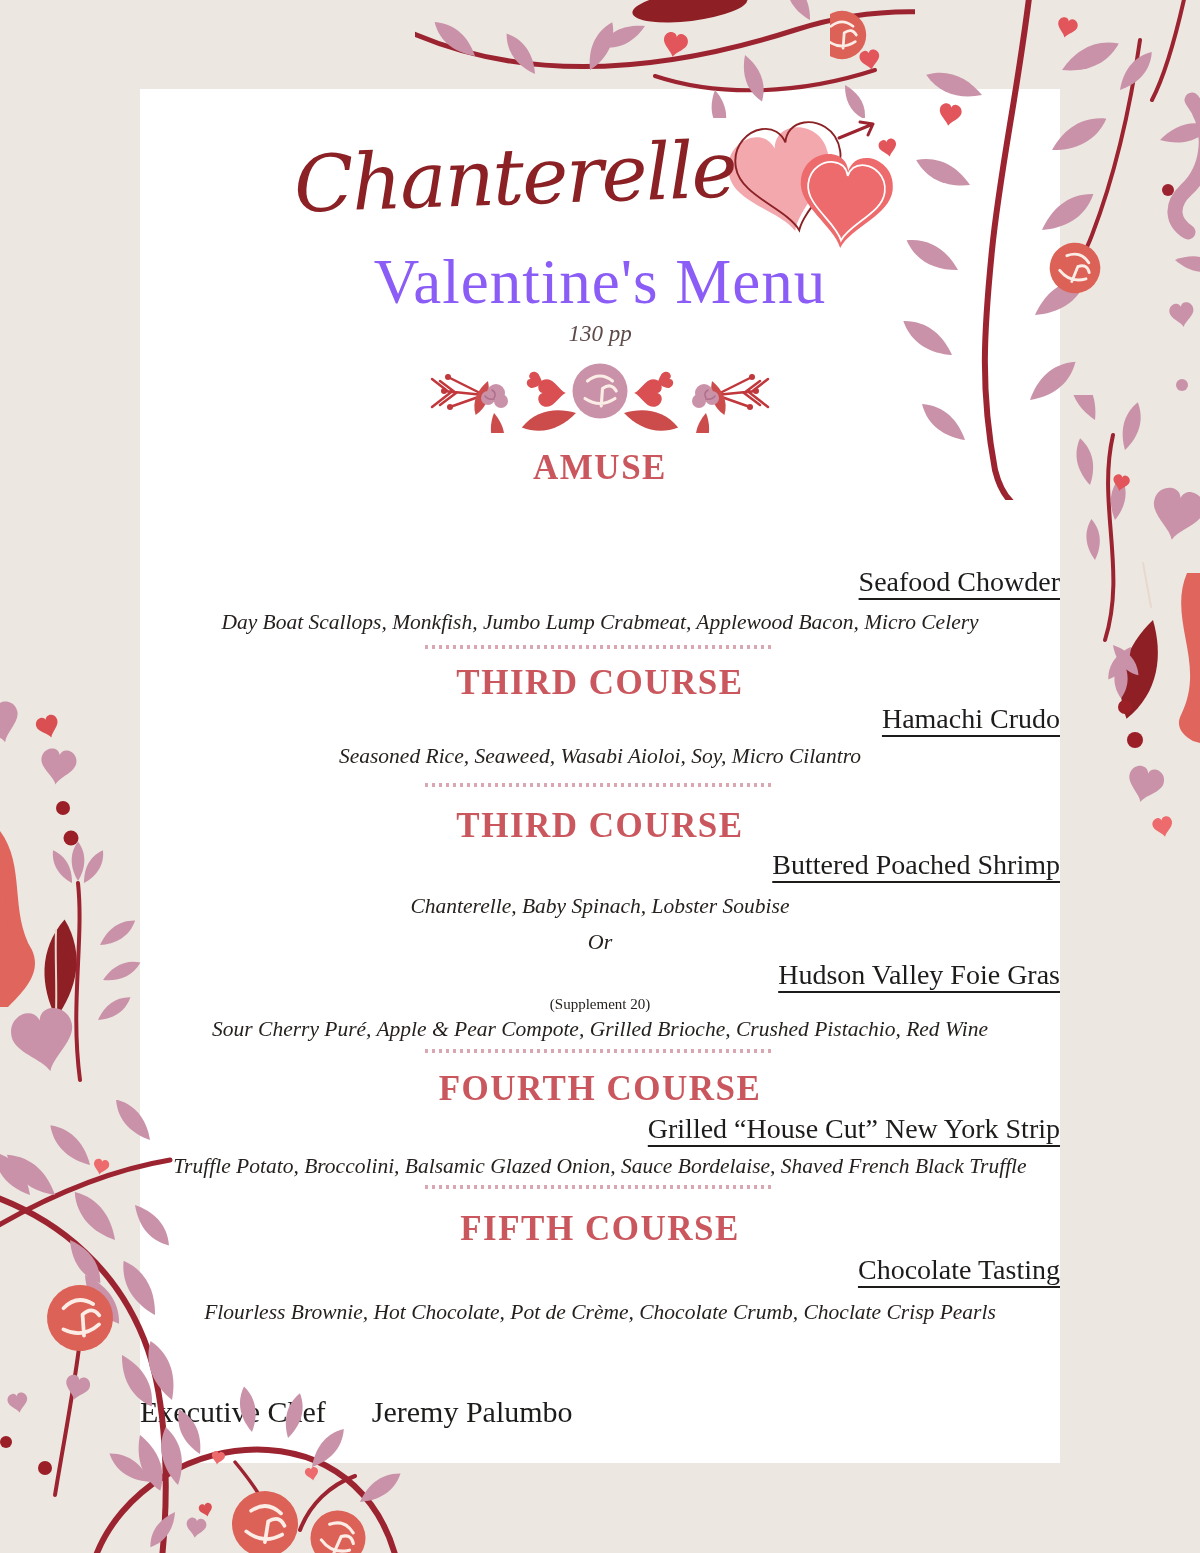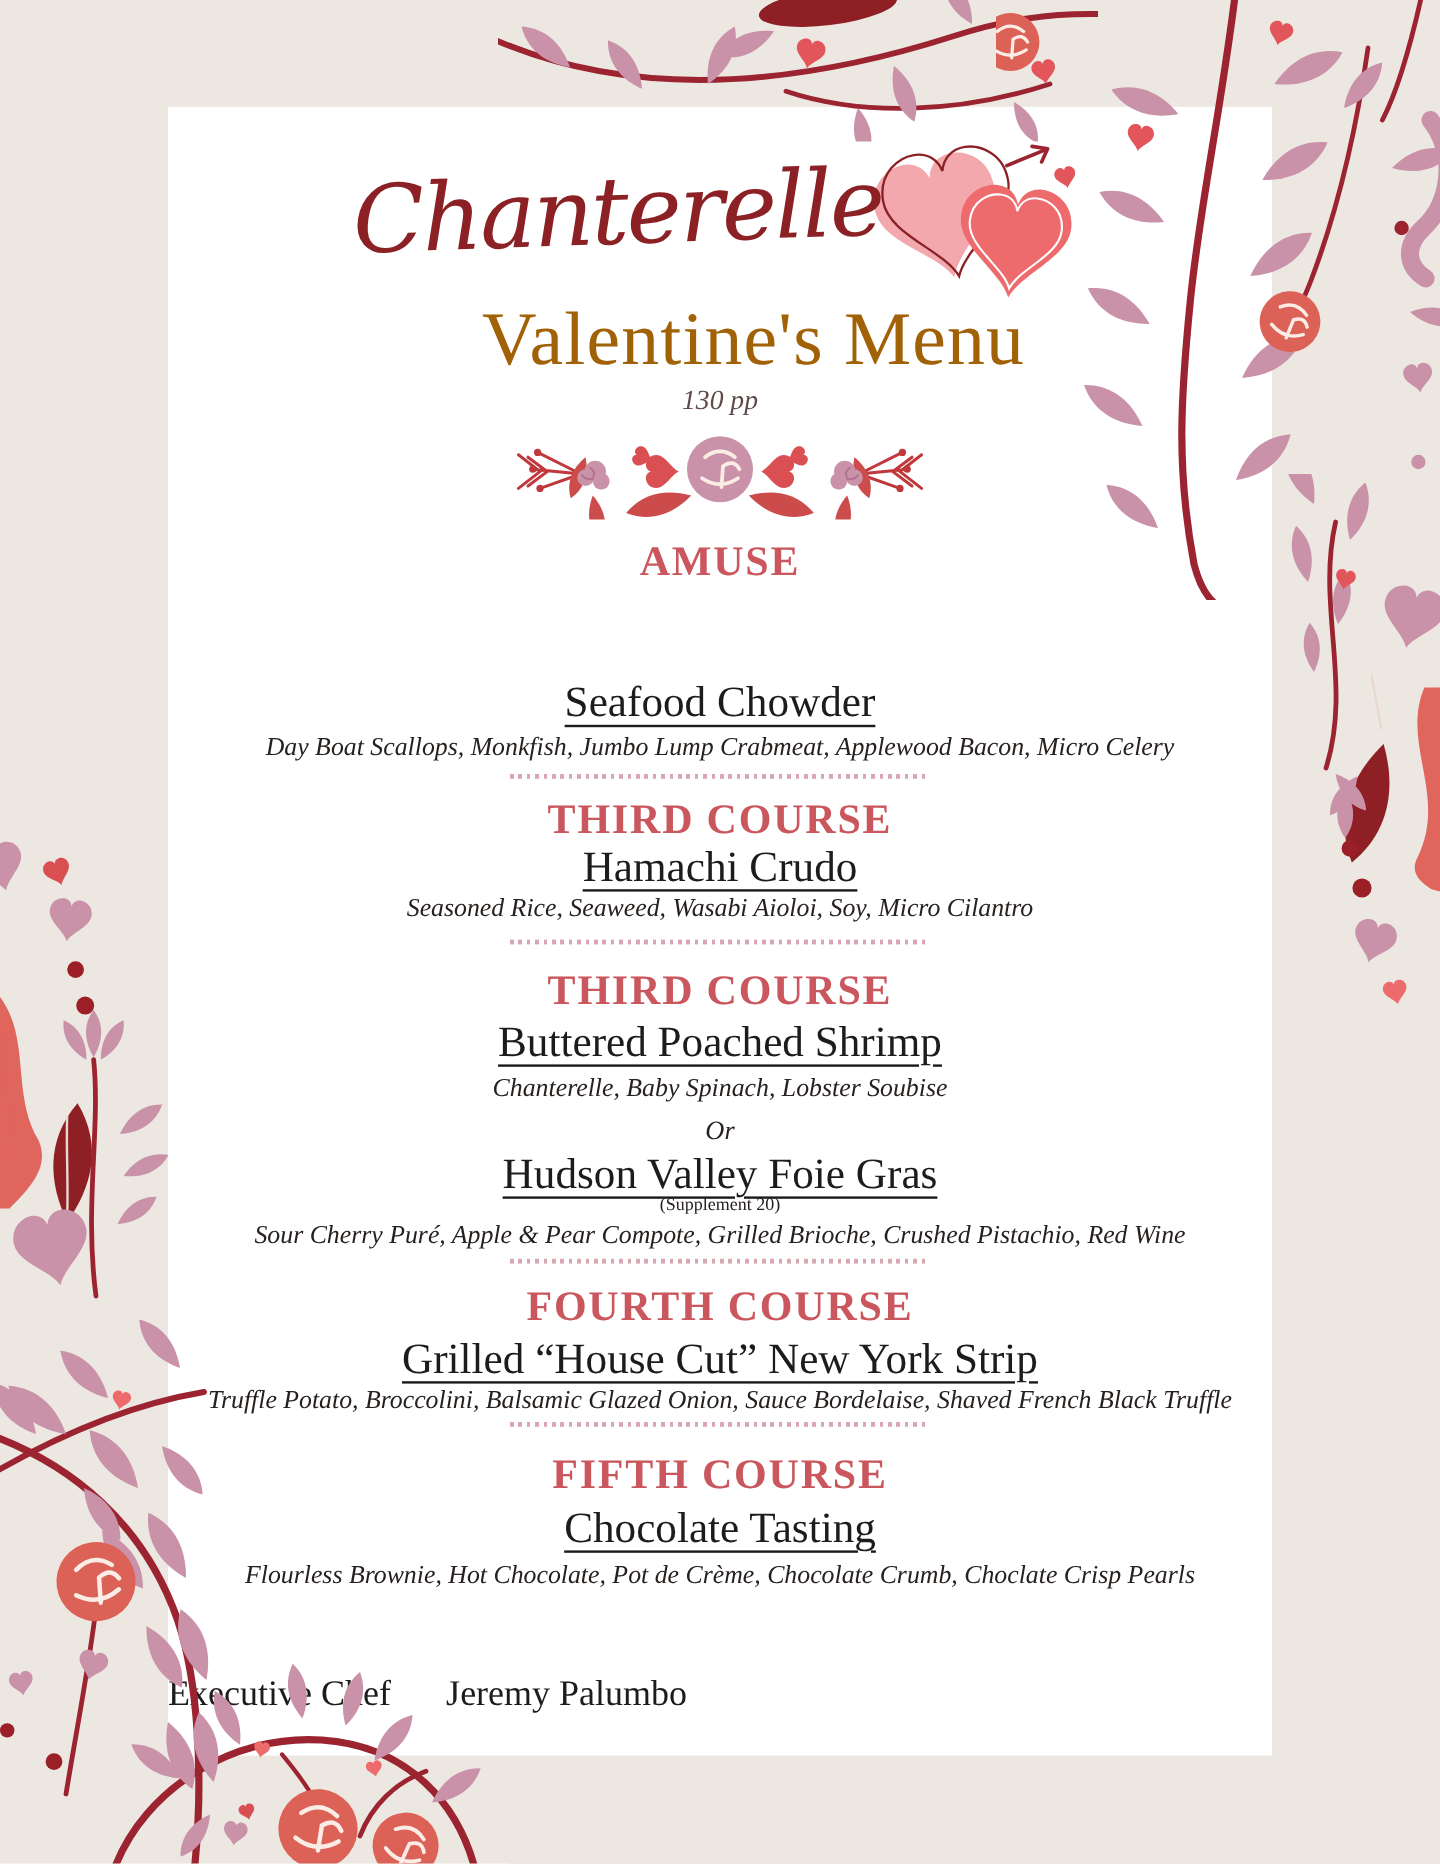--- a/index.html
+++ b/index.html
@@ -20,27 +20,28 @@
   .title-row {
     position:absolute; top:10px; left:0; width:100%; height:155px;
     display:flex; justify-content:center; align-items:center;
   }
   .script {
     font-family:"DejaVu Serif", serif; font-style:italic;
     font-size:78px; color:#8B2125; transform:rotate(-2deg);
     letter-spacing:-2px;
   }
   .hearts-svg { margin-left:-14px; margin-top:22px; }
-  .menu-title { font-size:63px; color:#a16207; letter-spacing:1px;margin-left:28px; }
+  .menu-title { font-size:63px; color:#8b5cf6; letter-spacing:1px; }
   .price { font-size:23px; font-style:italic; color:#5E4B49; }
   .course { font-size:35px; font-weight:bold; color:#CA575D; letter-spacing:1.5px; }
   .dish {
-    font-size:36px; color:#1E1C1A;
+    font-size:28px; color:#1E1C1A;
     text-decoration:underline; text-decoration-thickness:2px; text-underline-offset:7px;
     text-decoration-color:#1E1C1A;
+    text-align:right;
   }
   .desc { font-size:21.5px; font-style:italic; color:#26211E; }
   .or { font-size:22px; color:#26211E;font-style:italic; }
   .supp { font-size:15px; color:#26211E; }
   .dots {
     position:absolute; left:50%; transform:translateX(-50%);
     width:350px; height:4px;
     background:repeating-linear-gradient(90deg,#D9A7B2 0 3px,transparent 3px 7px);
   }
   .footer-row {

